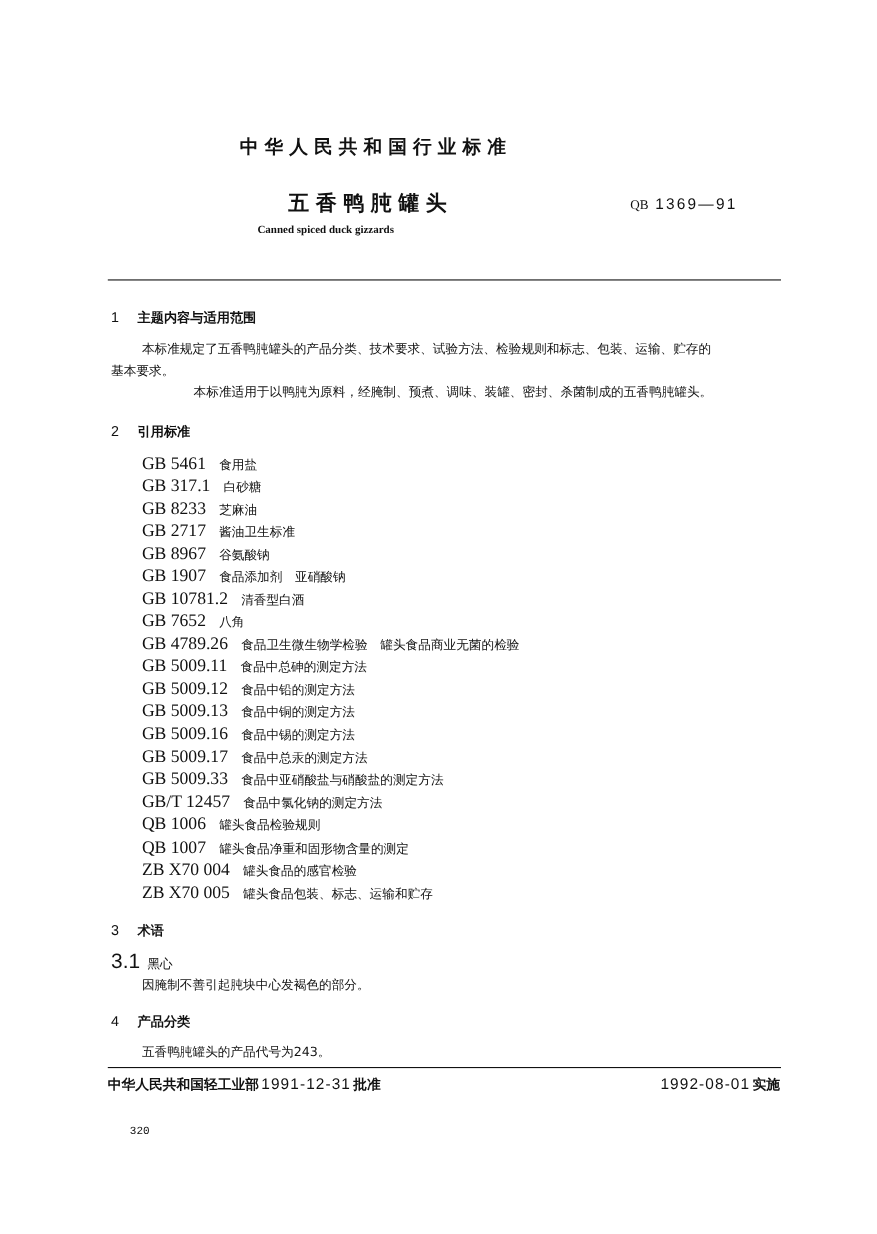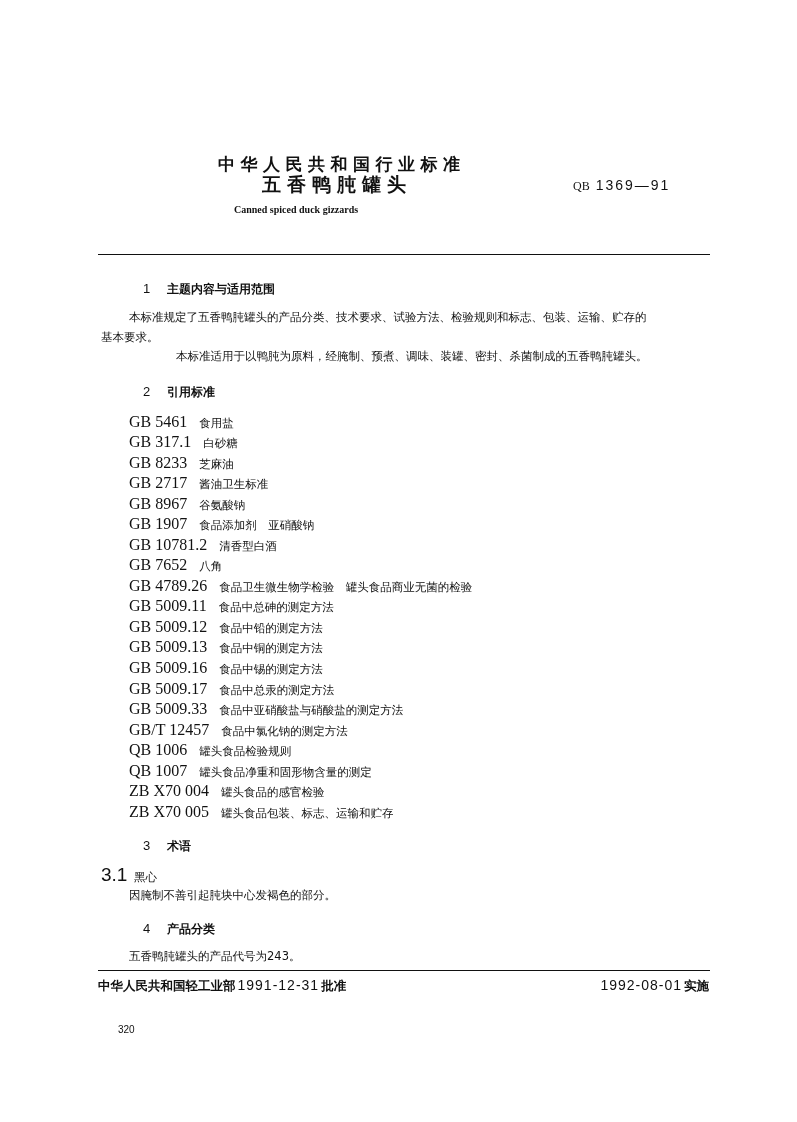--- a/index.html
+++ b/index.html
@@ -1,38 +1,38 @@
 <!DOCTYPE html>
 <html><head>
 <meta charset="utf-8">
 <style>
   html, body { margin: 0; padding: 0; background: #ffffff; }
   body { width: 797px; height: 1122px; position: relative; overflow: hidden;
          font-family: "DejaVu Serif", "Liberation Serif", serif; color: #111; }
   .abs { position: absolute; white-space: nowrap; }
   .hdr-title { left: 218px; top: 122px; font-family: Liberation Mono, monospace; font-weight: bold;
-               font-size: 17px; letter-spacing: 5.5px; margin-top: 31px; }
+               font-size: 17px; letter-spacing: 5.5px; }
   .doc-title { left: 262px; top: 172px; font-family: "DejaVu Sans", sans-serif; font-weight: bold;
                font-size: 19px; letter-spacing: 6px; }
   .std-code { left: 573px; top: 177px; font-size: 14px; }
   .std-code .qb { font-family: "Liberation Serif", serif; font-weight: normal; font-size: 12px; margin-right: 6px; }
   .std-code .num { font-family: "Liberation Sans", sans-serif; letter-spacing: 2px; font-size: 14px; }
   .en-title { left: 234px; top: 204px; font-family: Liberation Serif, serif; font-weight: bold; font-size: 10px; }
   .rule { position: absolute; left: 98px; width: 612px; height: 0; border-top: 1.6px solid #111; }
-  .sec { font-family: "DejaVu Sans", sans-serif; font-size: 12px; font-weight: bold; margin-left: 42px; }
+  .sec { font-family: "DejaVu Sans", sans-serif; font-size: 12px; font-weight: bold; }
   .sec .n { font-family: "Liberation Sans", sans-serif; font-weight: normal; font-size: 13px; display: inline-block; width: 24px; }
   .para { font-family: "DejaVu Sans", sans-serif; font-size: 11.5px; }
   .ref { left: 129px; font-size: 12px; }
   .ref .code { font-family: "Liberation Serif", serif; font-size: 16px; }
   .ref .title { font-family: "DejaVu Sans", sans-serif; font-size: 11.5px; margin-left: 12px; }
   .footer-left { left: 98px; top: 977px; font-family: "DejaVu Sans", sans-serif; font-weight: bold; font-size: 12.5px; }
   .footer-left .d { font-family: "Liberation Sans", sans-serif; font-weight: normal; font-size: 14px; letter-spacing: 1px; margin: 0 2px; }
   .footer-right { right: 88px; top: 977px; font-family: "DejaVu Sans", sans-serif; font-weight: bold; font-size: 12.5px; }
   .footer-right .d { font-family: "Liberation Sans", sans-serif; font-weight: normal; font-size: 14px; letter-spacing: 1px; margin-right: 2px; margin-top: 47px; }
-  .page-num { left: 118px; top: 1024px; font-family: Liberation Sans, sans-serif; font-size: 10px; }
+  .page-num { left: 118px; top: 1024px; font-family: Liberation Mono, monospace; font-size: 10px; }
 </style>
 </head>
 <body>
 
 <div class="abs hdr-title">中华人民共和国行业标准</div>
 <div class="abs doc-title">五香鸭肫罐头</div>
 <div class="abs std-code">
   <span class="qb">QB</span><span class="num">1369—91</span>
 </div>
 <div class="abs en-title">Canned spiced duck gizzards</div>

